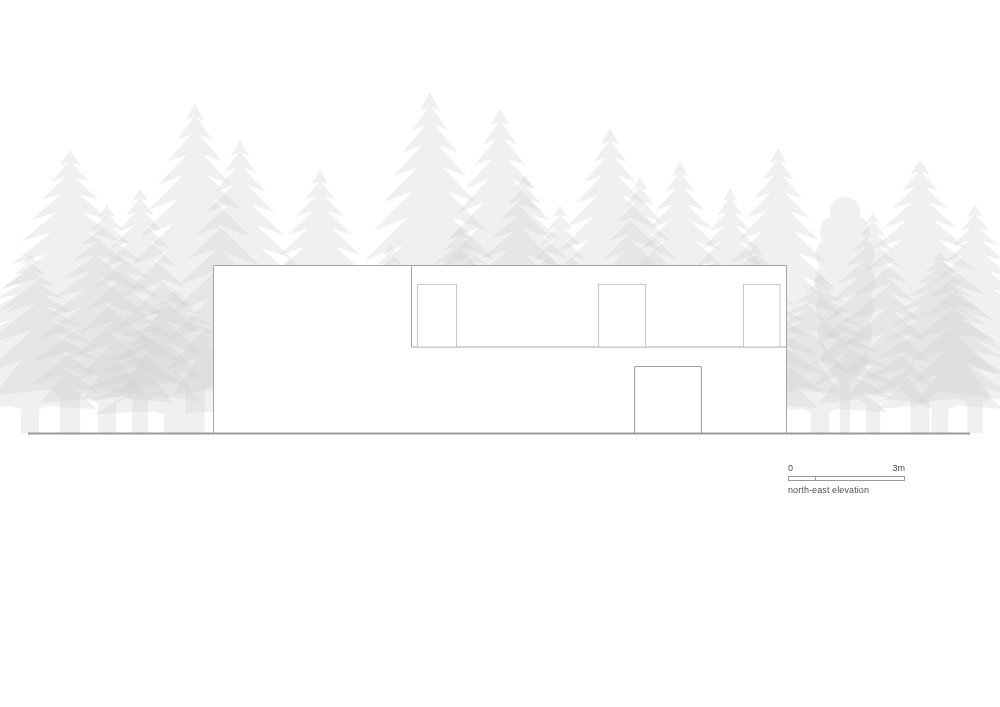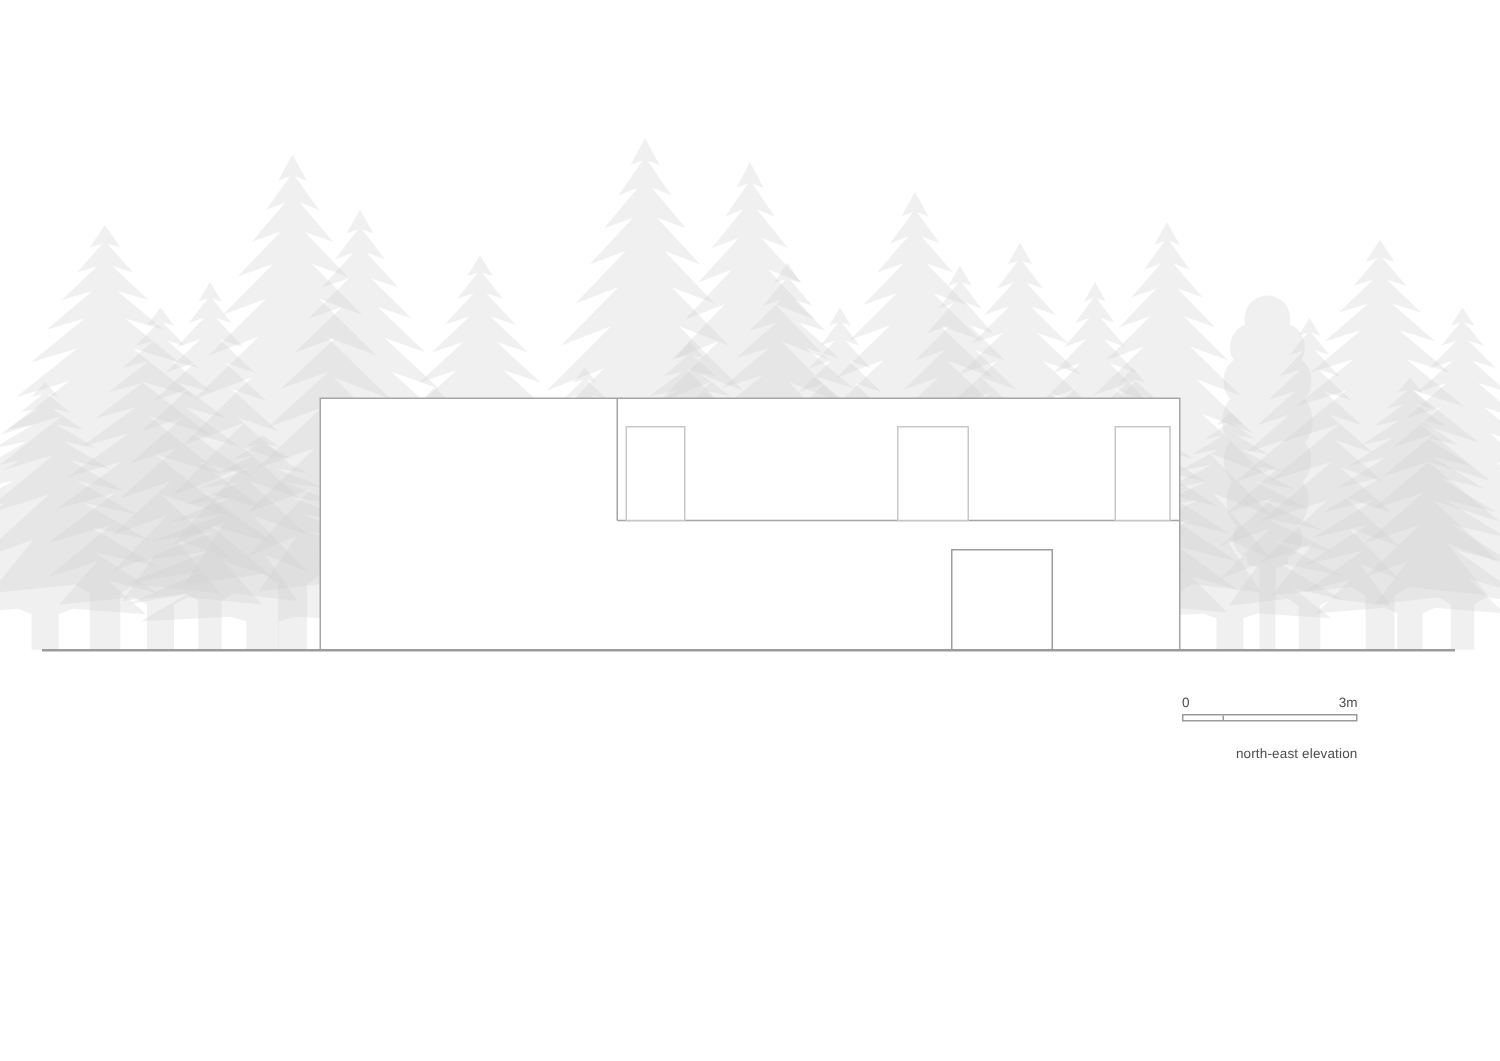--- a/index.html
+++ b/index.html
@@ -48,23 +48,22 @@
   }
   .scale-tick {
     position: absolute;
     left: 26px;
     top: 0;
     bottom: 0;
     width: 1px;
     background: #9b9b9b;
   }
   .scale-caption {
-    margin-top: 16px;
+    margin-top: 4px;
     font-size: 9px;
-    text-align: right;
     letter-spacing: 0.1px;
     white-space: nowrap;
   }
 </style>
 </head>
 <body>
 
 <div class="canvas">
 
   <svg class="scene" viewBox="0 0 1000 707">

